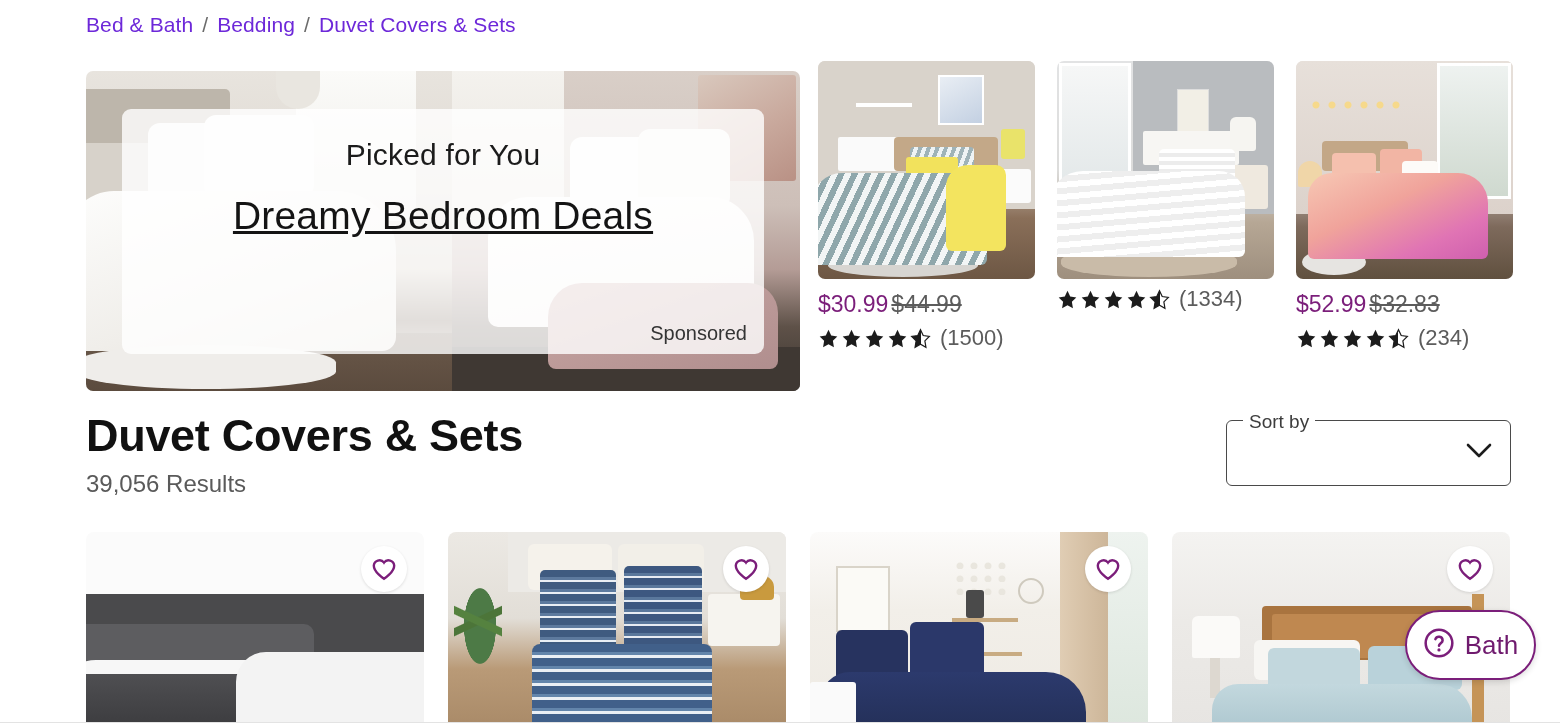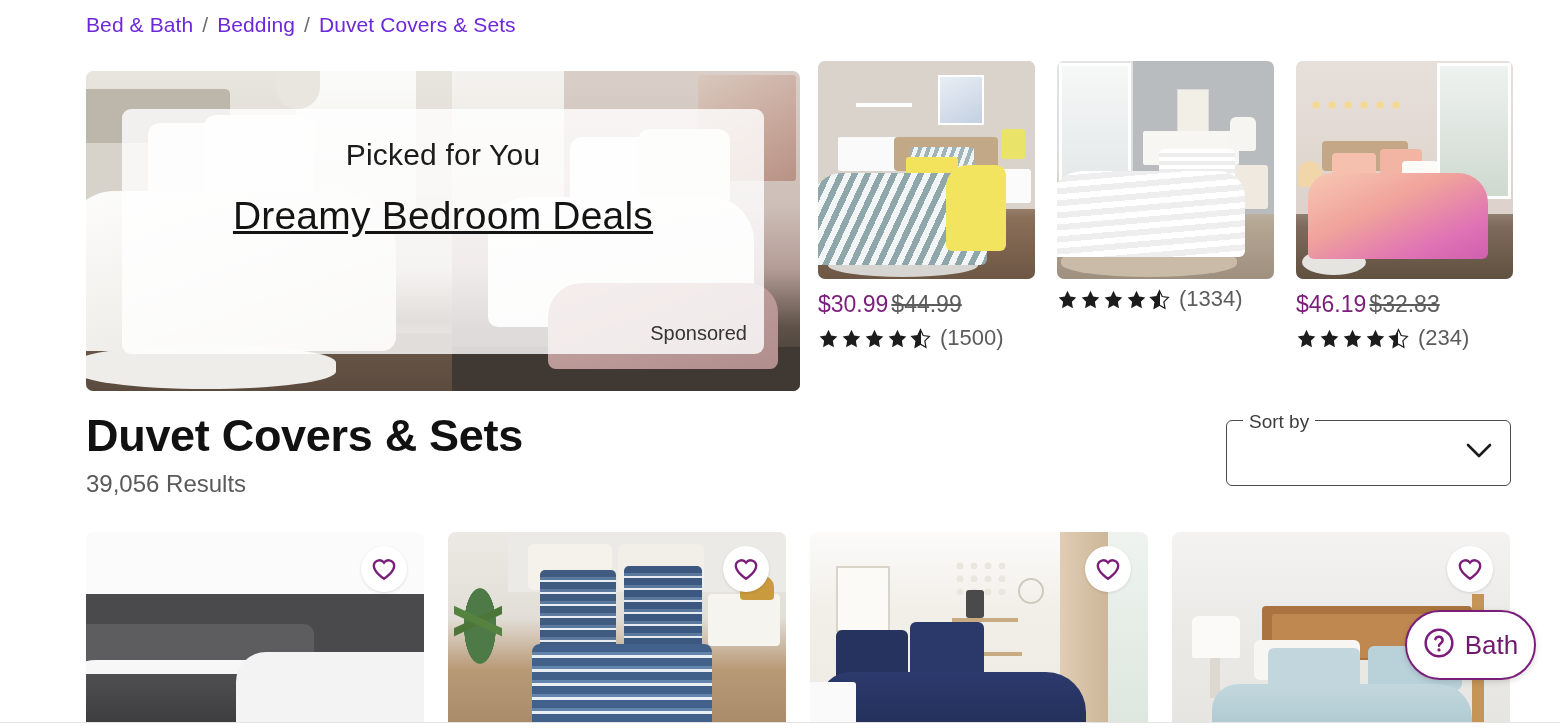--- a/index.html
+++ b/index.html
@@ -432,21 +432,21 @@
           <div class="lights"></div>
         <div class="head"></div>
           <div class="lampt"></div>
         <div class="plw1"></div>
           <div class="plw2"></div>
           <div class="plw3"></div>
         <div class="rug"></div>
           <div class="duvet2"></div>
       </div>
       <div class="tp-price-row">
-        <span class="tp-price">$46.19</span><span class="tp-was">$32.83</span>
+        <span class="tp-price">$52.99</span><span class="tp-was">$32.83</span>
       </div>
       <div class="tp-rating-row">
         <span class="stars">
           <span class="star"><svg viewBox="0 0 24 24" width="21" height="21">
                 <path fill="#1c1c1c" d="M12 2l3.1 6.6 7 1-5.1 5.1 1.2 7.3L12 18.6 5.8 22l1.2-7.3L1.9 9.6l7-1z"></path>
               </svg></span>
           <span class="star"><svg viewBox="0 0 24 24" width="21" height="21">
                 <path fill="#1c1c1c" d="M12 2l3.1 6.6 7 1-5.1 5.1 1.2 7.3L12 18.6 5.8 22l1.2-7.3L1.9 9.6l7-1z"></path>
               </svg></span>
           <span class="star"><svg viewBox="0 0 24 24" width="21" height="21">

